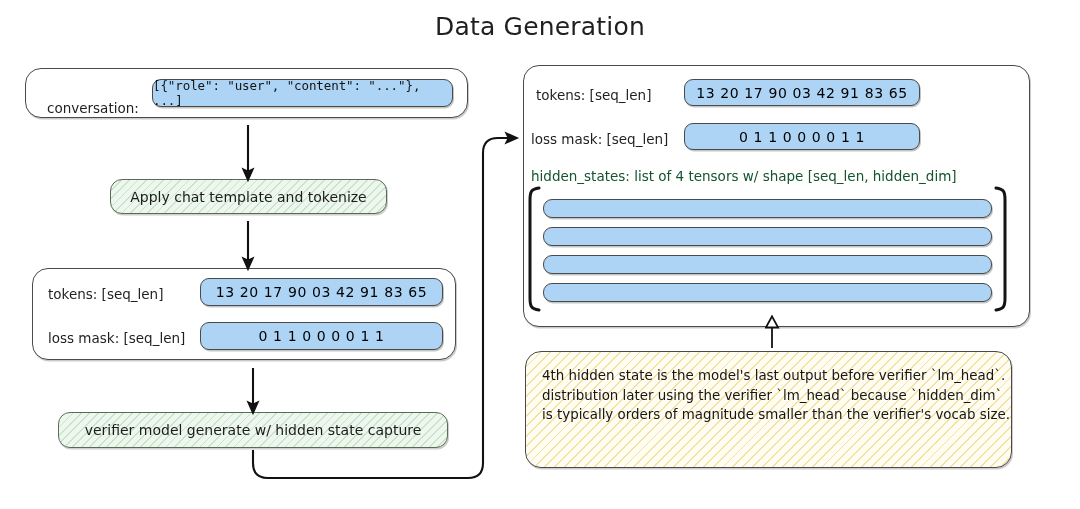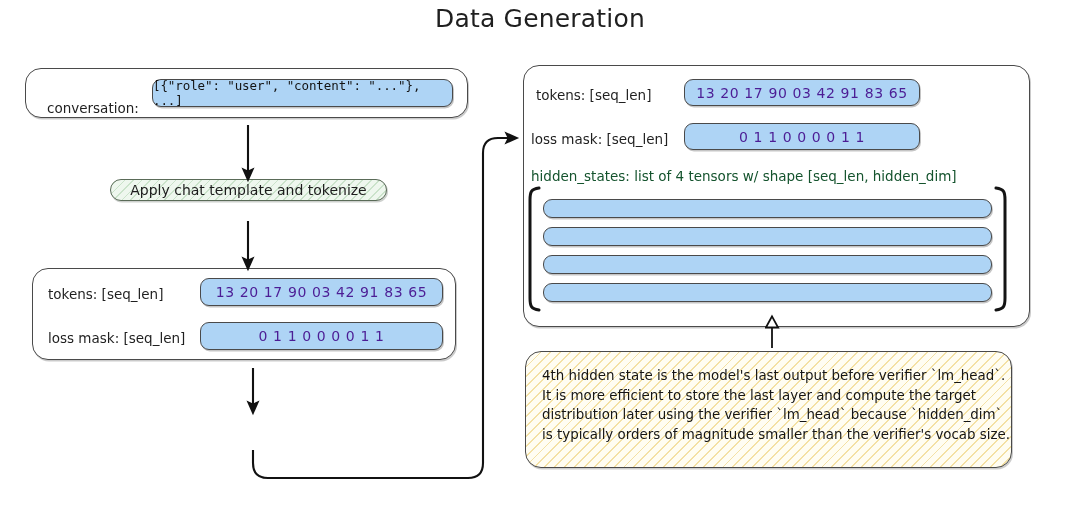--- a/index.html
+++ b/index.html
@@ -8,21 +8,21 @@
   }
   body {
     width: 1080px; height: 509px;
     position: relative; overflow: hidden;
     font-family: "DejaVu Sans", sans-serif;
     color: #1a1a1a;
   }
   #canvas { position: absolute; inset: 0; }
 
   .title {
-    position: absolute; left: 0; top: 4px; width: 1080px;
+    position: absolute; left: 0; top: 12px; width: 1080px;
     text-align: center;
     font-size: 25px; font-weight: 400; color: #1f1f1f;
     letter-spacing: .2px;
   }
 
   
   .panel {
     position: absolute;
     background: #ffffff;
     border: 1.6px solid #4a4a4a;
@@ -49,21 +49,21 @@
     box-shadow: 1px 1.5px 0 rgba(90,90,90,.35);
   }
   .chip.mono {
     font-family: "DejaVu Sans Mono", monospace;
     font-size: 12.5px;
     letter-spacing: -0.1px;
     color: #141414;
   }
   .chip.nums {
     font-size: 14px;
-    color: #4c1d95;
+    color: #000000;
     letter-spacing: .6px;
     font-weight: 500;
   }
   .chip.bar { background: #aed4f5; }
 
   
   .proc {
     position: absolute;
     border: 1.5px solid #5a6b58;
     border-radius: 12px;
@@ -104,48 +104,48 @@
 
 <div id="canvas">
 
   <div class="title">Data Generation</div>
 
   <div class="panel" style="left:25px; top:68px; width:443px; height:50px;">
   </div>
   <div class="field-label" style="left:47px; top:100px;">conversation:</div>
   <div class="chip mono" style="left:152px; top:79px; width:301px; height:28px;">[{"role": "user", "content": "..."}, ...]</div>
 
-  <div class="proc" style="left:110px; top:179px; width:277px; height:22px;">Apply chat template and tokenize</div>
+  <div class="proc" style="left:110px; top:179px; width:277px; height:35px;">Apply chat template and tokenize</div>
 
   <div class="panel" style="left:32px; top:268px; width:424px; height:92px;">
   </div>
   <div class="field-label" style="left:48px; top:286px;">tokens: [seq_len]</div>
   <div class="chip nums" style="left:200px; top:278px; width:243px; height:28px;">13 20 17 90 03 42 91 83 65</div>
   <div class="field-label" style="left:48px; top:330px;">loss mask: [seq_len]</div>
   <div class="chip nums" style="left:200px; top:322px; width:243px; height:28px;">0  1  1  0  0  0  0  1  1</div>
 
+  <div class="proc" style="left:58px; top:412px; width:390px; height:36px;">verifier model generate w/ hidden state capture</div>
 
   <div class="panel" style="left:523px; top:65px; width:507px; height:262px;">
   </div>
   <div class="field-label" style="left:536px; top:87px;">tokens: [seq_len]</div>
   <div class="chip nums" style="left:684px; top:79px; width:236px; height:27px;">13 20 17 90 03 42 91 83 65</div>
 
   <div class="field-label" style="left:531px; top:131px;">loss mask: [seq_len]</div>
   <div class="chip nums" style="left:684px; top:123px; width:236px; height:27px;">0  1  1  0  0  0  0  1  1</div>
 
   <div class="hs-caption" style="left:531px; top:168px;">hidden_states: list of 4 tensors w/ shape [seq_len, hidden_dim]</div>
 
   <div class="chip bar" style="left:543px; top:199px; width:449px; height:19px;"></div>
   <div class="chip bar" style="left:543px; top:227px; width:449px; height:19px;"></div>
   <div class="chip bar" style="left:543px; top:255px; width:449px; height:19px;"></div>
   <div class="chip bar" style="left:543px; top:283px; width:449px; height:19px;"></div>
 
   <div class="note" style="left:525px; top:351px; width:487px; height:117px;">
     <div class="note-line">4th hidden state is the model's last output before verifier `lm_head`.</div>
-    <div class="note-line">It is more efficient to store the last layer and compute the target</div>
     <div class="note-line">distribution later using the verifier `lm_head` because `hidden_dim`</div>
     <div class="note-line">is typically orders of magnitude smaller than the verifier's vocab size.</div>
   </div>
 
   <svg class="overlay" width="1080" height="509" viewBox="0 0 1080 509">
     <defs>
       <marker id="arrowSolid" markerWidth="9" markerHeight="9" refX="4.2" refY="4" orient="auto" markerUnits="strokeWidth">
         <path d="M0.6,0.9 L7.6,4 L0.6,7.1 L2.1,4 Z" fill="#111111"></path>
       </marker>
       <marker id="arrowOpen" markerWidth="10" markerHeight="10" refX="7.6" refY="4" orient="auto" markerUnits="strokeWidth">

